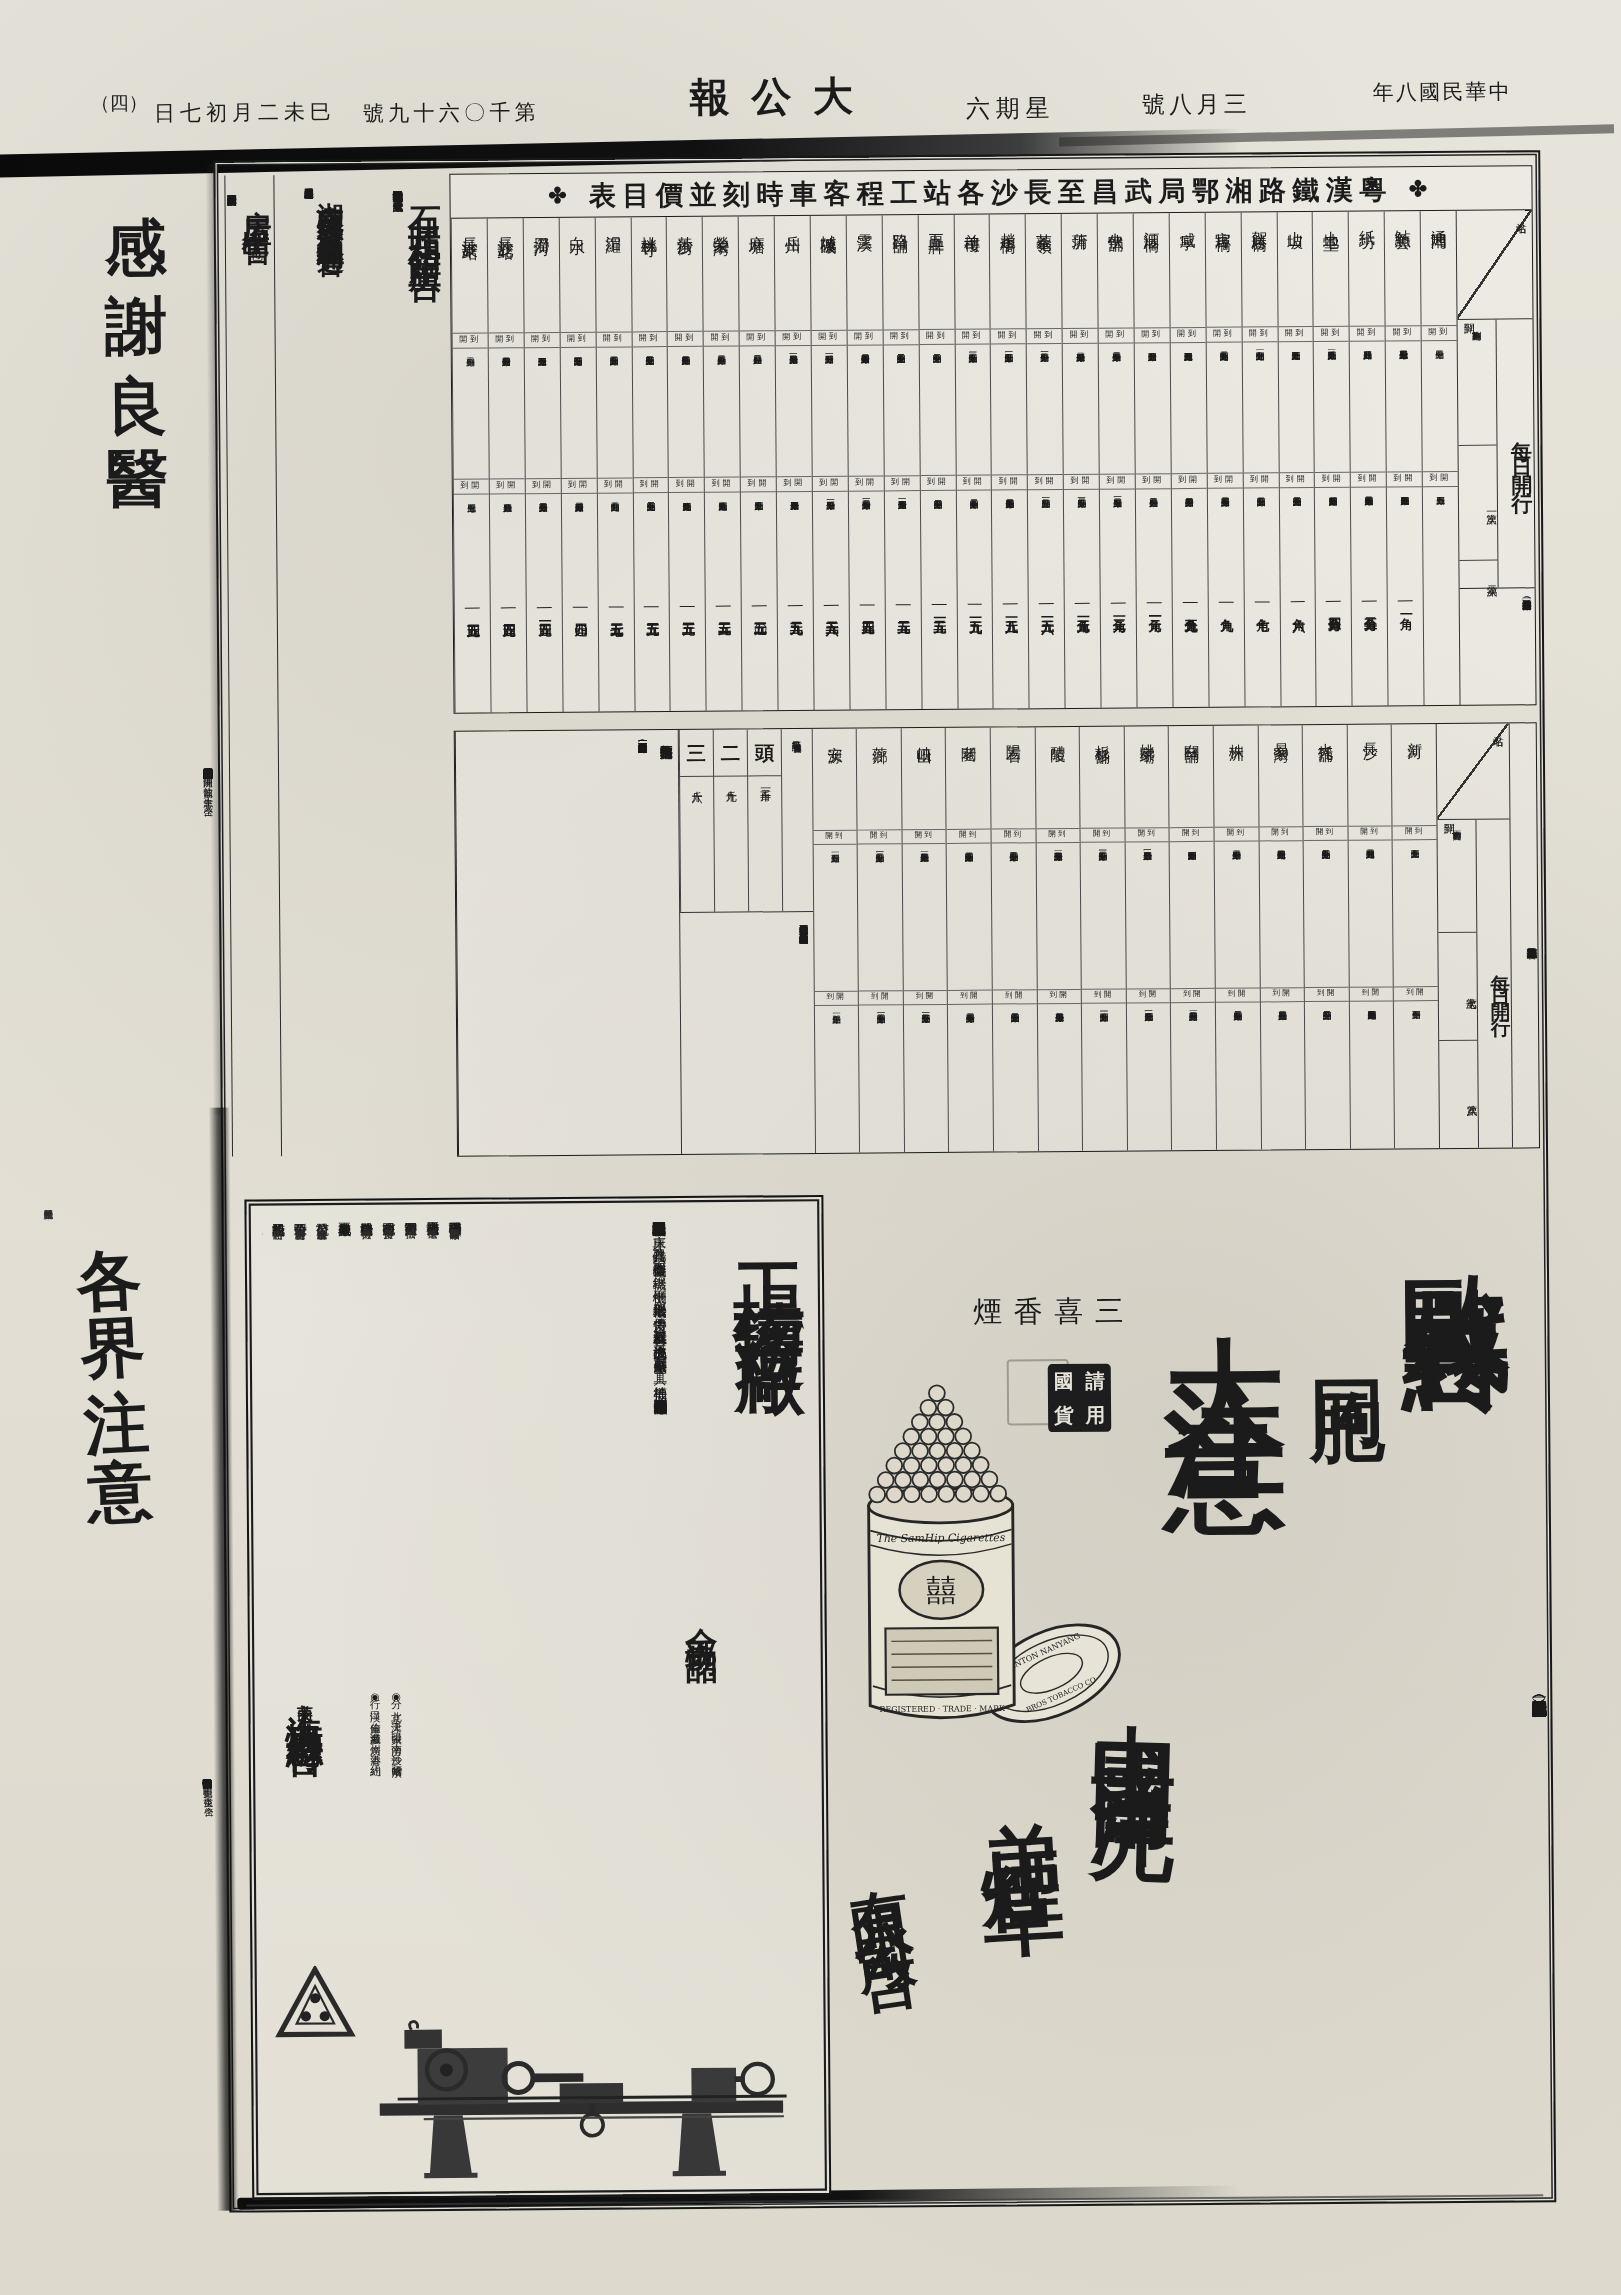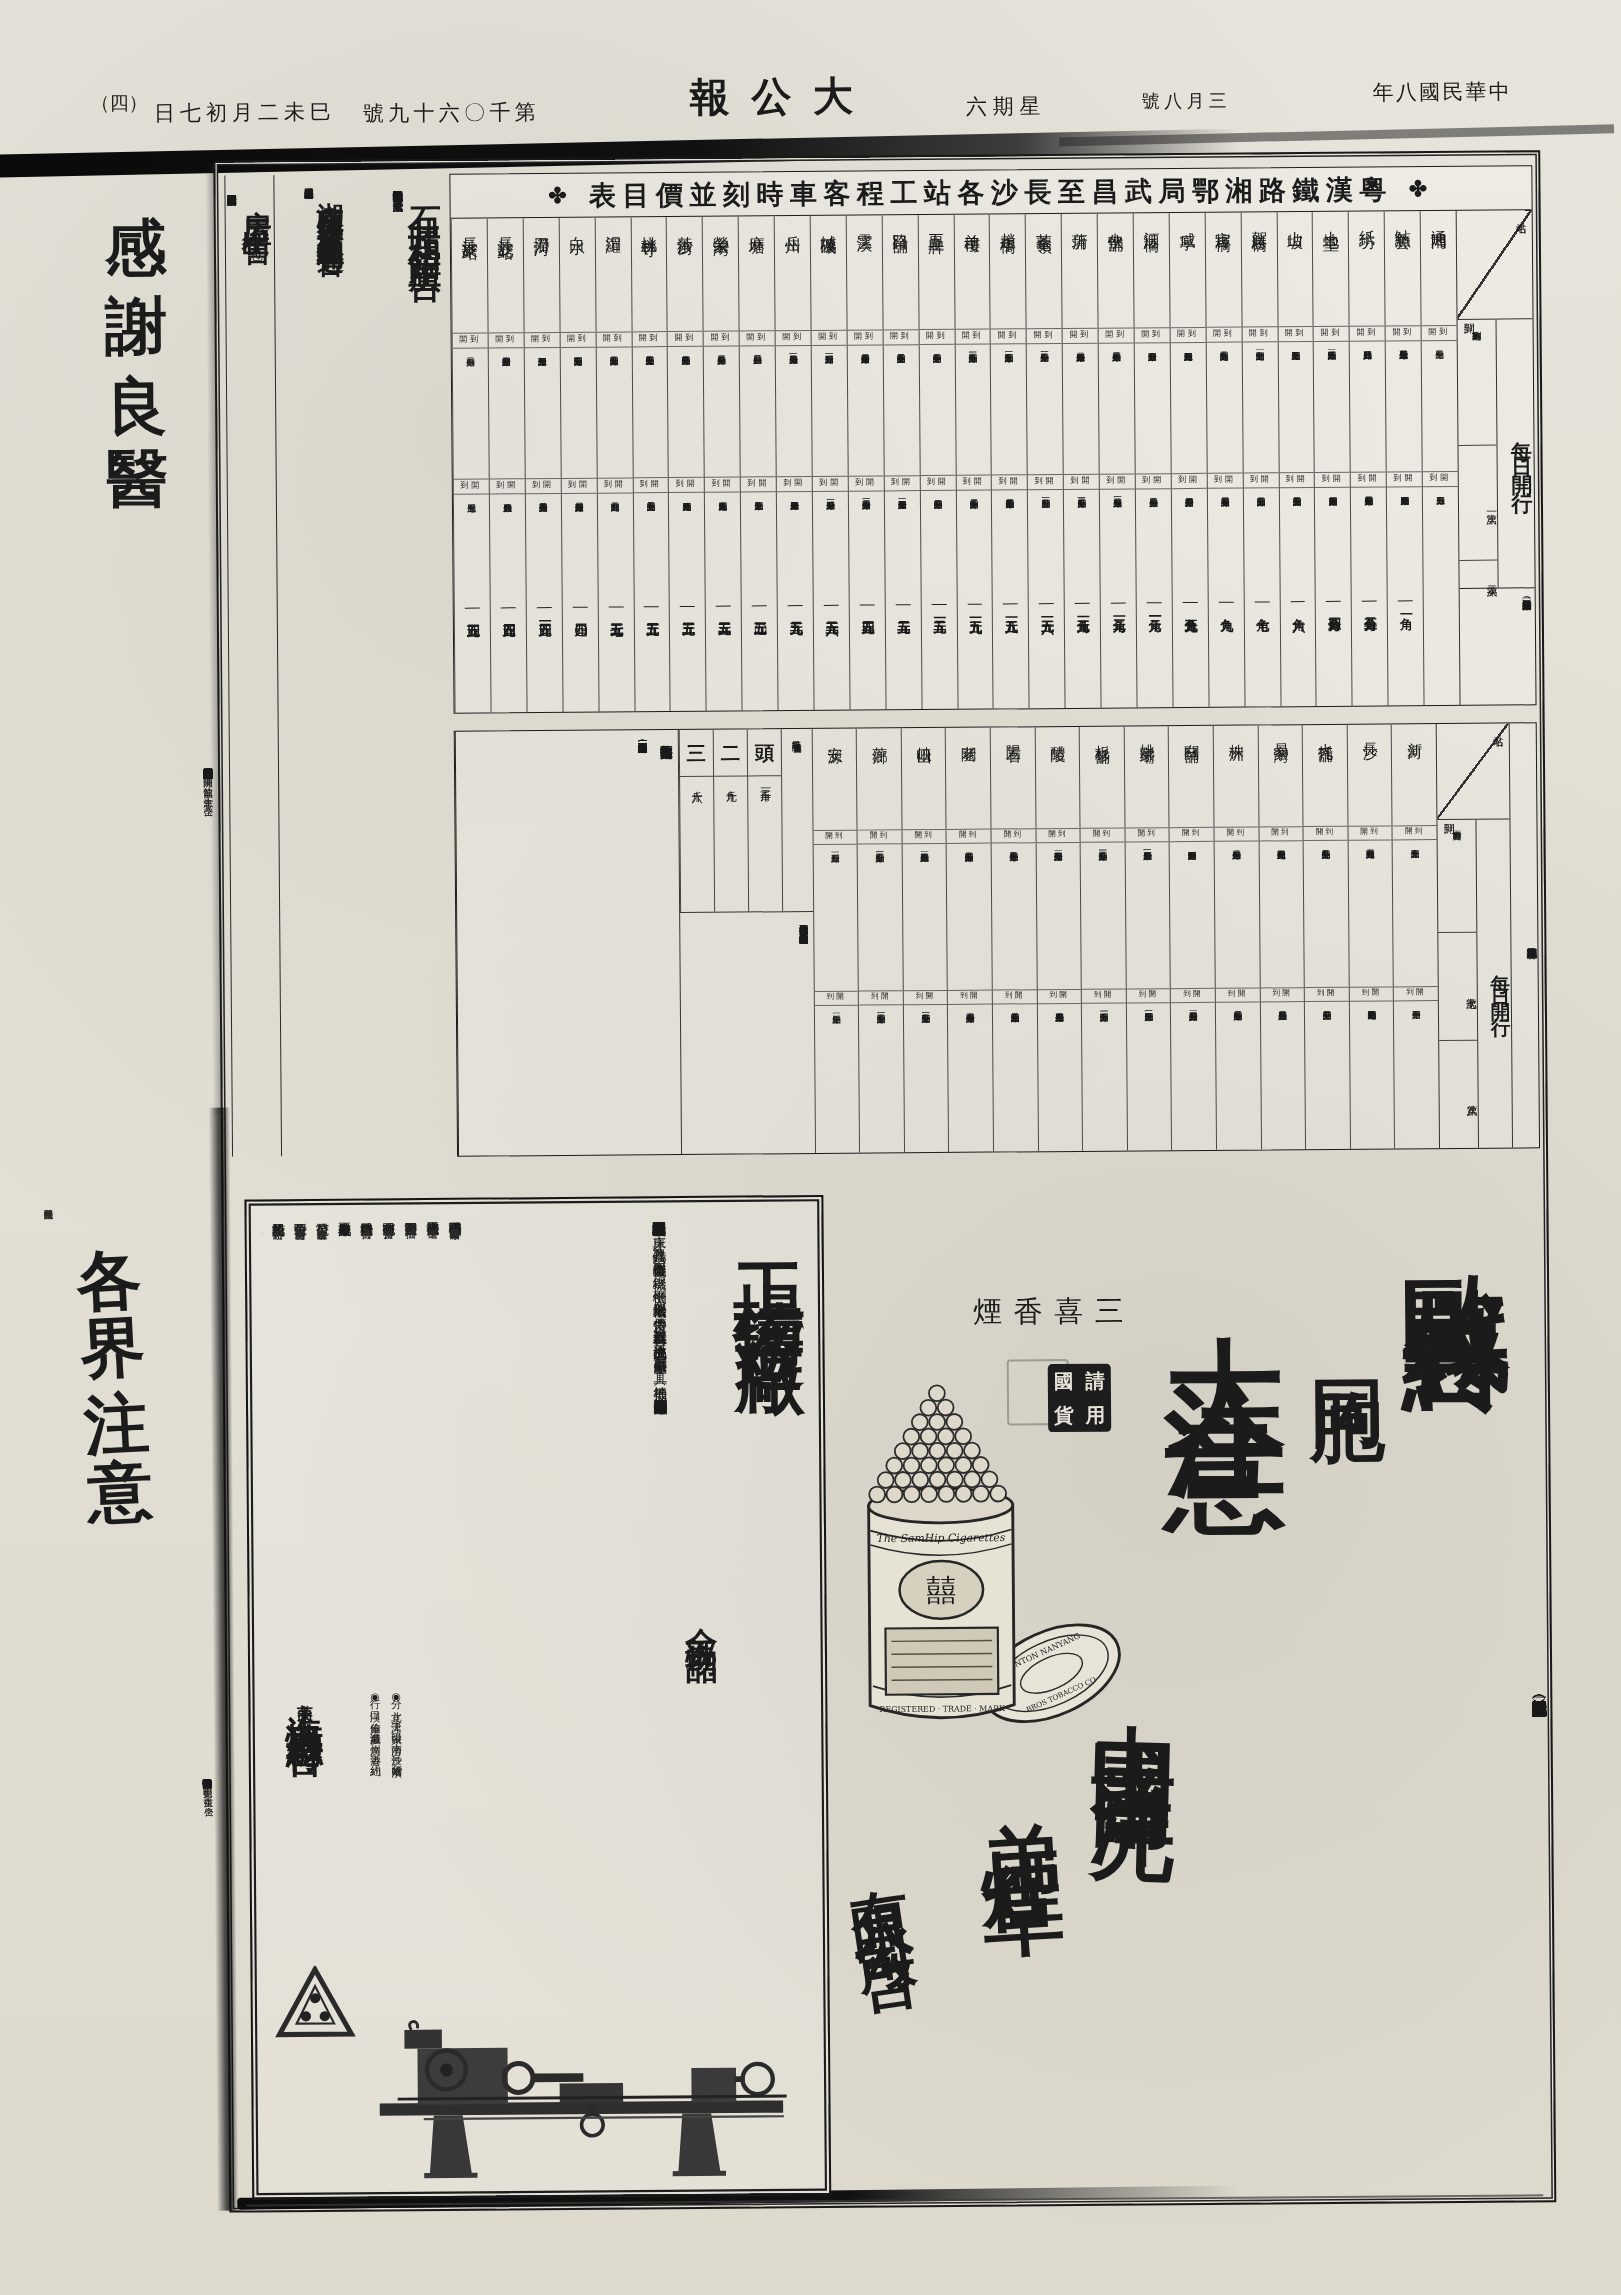--- a/index.html
+++ b/index.html
@@ -14,22 +14,22 @@
   .v{writing-mode:vertical-rl;text-orientation:upright;line-height:1.15;}
   .abs{position:absolute;}
   .bold{font-weight:bold;}
 
   
   .hitem{position:absolute;white-space:nowrap;}
   #h-pageno{left:99px;top:85px;font-size:19px;}
   #h-lunar{left:162px;top:94px;font-size:21px;letter-spacing:5px;}
   #h-issue{left:371px;top:96px;font-size:21px;letter-spacing:4.3px;}
   #h-masthead{left:698px;top:69px;font-size:40px;font-weight:bold;letter-spacing:21.6px;}
-  #h-week{left:974px;top:94px;font-size:21px;letter-spacing:5.8px;}
-  #h-date{left:1150px;top:92px;font-size:18px;letter-spacing:4.3px;}
+  #h-week{left:974px;top:94px;font-size:24px;letter-spacing:5.8px;}
+  #h-date{left:1150px;top:92px;font-size:23px;letter-spacing:4.3px;}
   #h-year{left:1381px;top:83px;font-size:21px;letter-spacing:2.2px;}
   #band1{position:absolute;left:-8.6px;top:140px;width:1297px;height:23px;border-radius:2.9px;
     background:linear-gradient(to right,#0a0a0a 0%,#101010 55%,#3d3d3d 80%,rgba(0,0,0,0) 97%);
     transform:rotate(-0.75deg);}
   #band2{position:absolute;left:1067px;top:135px;width:555px;height:9.4px;background:#2a2a2a;opacity:.55;transform:rotate(-0.9deg);}
 
   
   #frame{position:absolute;left:221px;top:156px;width:1323px;height:2048px;
     border:2.2px solid #181818;box-shadow:inset 0 0 0 1.4px #e3e0d7, inset 0 0 0 2.9px #222;}
   #fold1{position:absolute;left:209px;top:1103px;width:23px;height:1103px;opacity:.8;

